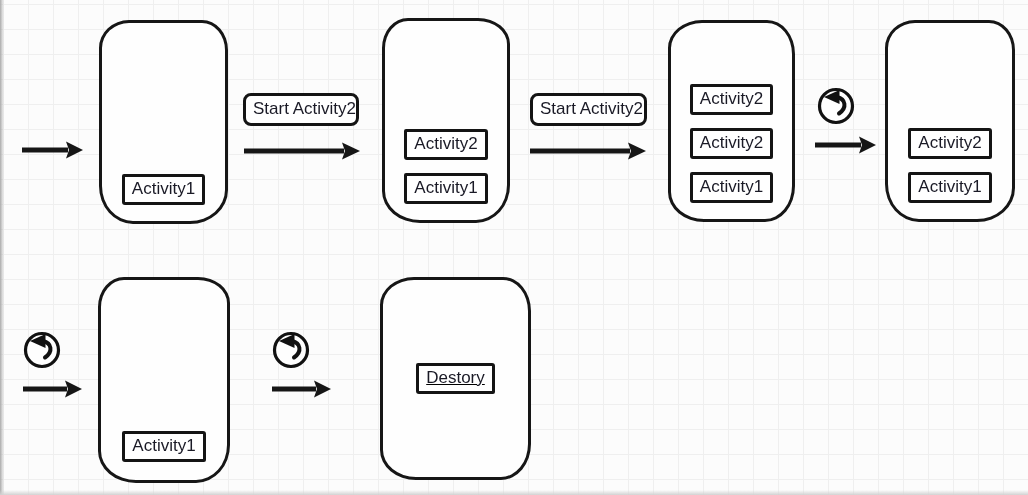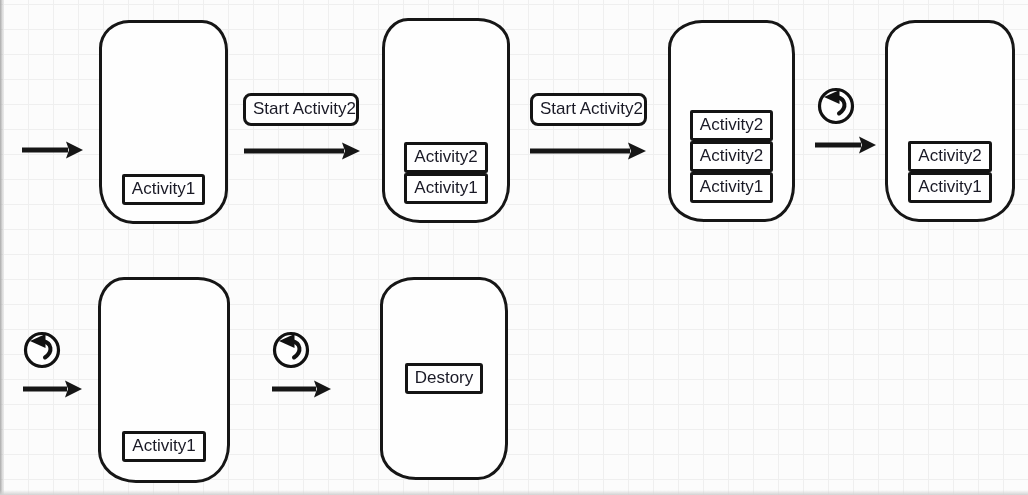--- a/index.html
+++ b/index.html
@@ -26,21 +26,21 @@
     position:absolute;left:0;bottom:0;width:100%;height:5px;
     background:linear-gradient(to bottom,rgba(255,255,255,0),#d2d2d2);
   }
   .phone{
     position:absolute;
     background:#fefefe;
     border:3.5px solid #161616;
     box-sizing:border-box;
     display:flex;flex-direction:column;
     align-items:center;justify-content:flex-end;
-    padding-bottom:16px;
+    gap:13px;padding-bottom:16px;
   }
   .phone.r1{border-radius:30px 26px 38px 34px / 28px 30px 34px 38px;}
   .phone.r2{border-radius:26px 32px 34px 38px / 30px 26px 38px 32px;}
   .phone.r3{border-radius:34px 28px 30px 36px / 28px 34px 36px 30px;}
   .phone.center{justify-content:center;padding-bottom:0;}
   .app-label{
     background:#fff;
     border:3px solid #141414;
     border-radius:2px 3px 2px 3px;
     padding:2px 7px 3px 7px;
@@ -150,19 +150,19 @@
       <polygon points="8,11 23.5,4 23.5,18" fill="#111"></polygon>
     </svg>
   </div>
   <div class="arrow" style="left:270px;top:378px;">
     <svg width="62" height="22" viewBox="0 0 62 22">
       <line x1="2" y1="11" x2="46" y2="11" stroke="#161616" stroke-width="5"></line>
       <polygon points="44,2.5 61,11 44,19.5 47,11" fill="#161616"></polygon>
     </svg>
   </div>
 
-  <div class="phone r3 center" style="left:380px;top:277px;width:128px;height:203px;">
+  <div class="phone r3 center" style="left:380px;top:277px;width:151px;height:203px;text-decoration:underline;">
     <div class="app-label">Destory</div>
   </div>
 
   <div class="edge-left"></div>
   <div class="edge-bottom"></div>
 </div>
 
 </body></html>

